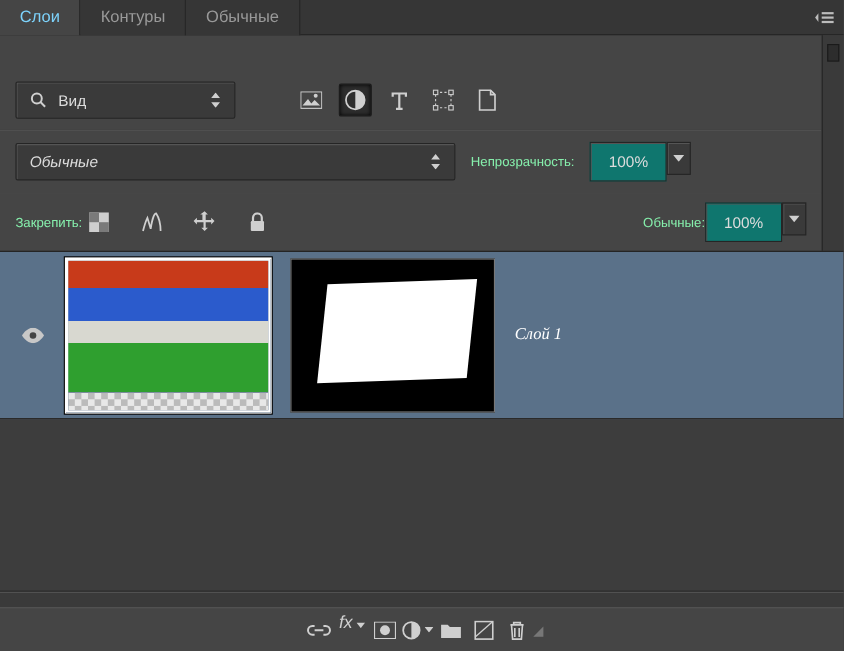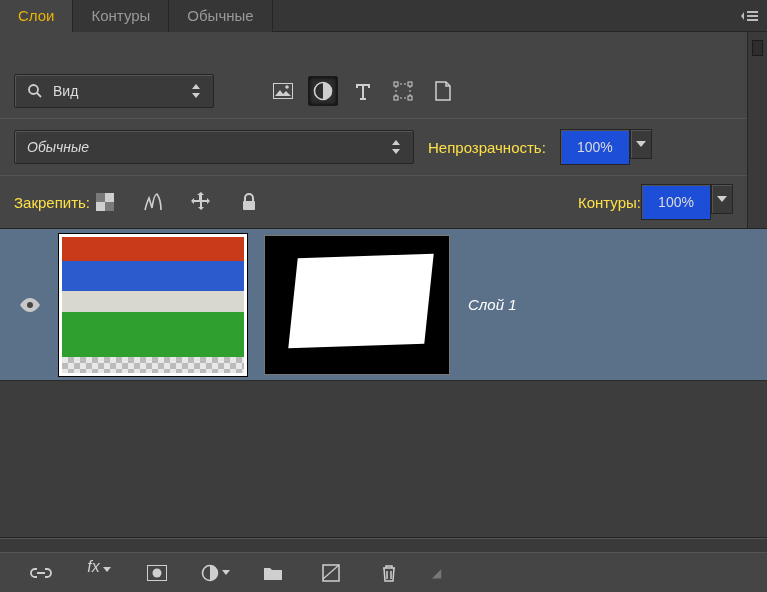--- a/index.html
+++ b/index.html
@@ -3,66 +3,66 @@
 <meta charset="utf-8">
 <style>
 * { margin: 0; padding: 0; box-sizing: border-box; font-family: Tahoma, Arial, sans-serif; }
 body { background: #454545; width: 767px; height: 592px; overflow: hidden; color: #d8d8d8; font-size: 14px; }
 
 .panel { background: #454545; display: flex; flex-direction: column; height: 100%; }
 
 
 .tabs { display: flex; align-items: center; height: 32px; background: #363636; border-bottom: 1px solid #252525; }
 .tab { padding: 0 18px; height: 32px; line-height: 32px; color: #999; background: #363636; border-right: 1px solid #252525; cursor: pointer; font-size: 15px; }
-.tab.active { background: #454545; color: #eab308; }
+.tab.active { background: #454545; color: #7dd3fc; }
 .tabs-spacer { flex: 1; }
 .panel-menu { width: 36px; height: 32px; display:flex; align-items:center; justify-content:center; cursor:pointer; }
 
 
 .row { display: flex; align-items: center; padding: 10px 14px; gap: 14px; }
 .divider { height: 1px; background: #2a2a2a; border-bottom: 1px solid #545454; }
 
 
 .combo { background: #3a3a3a; border: 1px solid #252525; border-radius: 2px; height: 34px; display: flex; align-items: center; padding: 0 12px; gap: 10px; color: #dcdcdc; cursor: pointer; box-shadow: inset 1px 1px 0 #555; }
 .combo .arrows { margin-left: auto; }
 .combo.kind { width: 200px; }
 .combo.blend { flex: 1; max-width: 400px; font-style: italic; }
 
 .iconbtn { width: 30px; height: 30px; display: flex; align-items: center; justify-content: center; color: #cfcfcf; cursor: pointer; border-radius: 2px; }
 .iconbtn.active { background: #2d2d2d; border: 1px solid #1a1a1a; box-shadow: inset 0 0 4px #000; }
 .filter-strip { display: flex; gap: 10px; margin-left: 40px; }
 
-.label { font-size: 15px; color: #fde047; }
-.valuebox { background: #1d4ed8; border: 1px solid #252525; height: 30px; display:flex; align-items:center; justify-content:center; padding: 17px 10px; min-width: 70px; font-size: 14px; color:#dcdcdc; box-shadow: inset 1px 1px 0 #555;}
+.label { font-size: 12px; color: #86efac; }
+.valuebox { background: #0f766e; border: 1px solid #252525; height: 30px; display:flex; align-items:center; justify-content:center; padding: 17px 10px; min-width: 70px; font-size: 14px; color:#dcdcdc; box-shadow: inset 1px 1px 0 #555;}
 .dropbtn { background: #3a3a3a; border: 1px solid #252525; width: 22px; height: 30px; display:flex; align-items:center; justify-content:center; cursor:pointer; box-shadow: inset 1px 1px 0 #555;}
 .lockrow { display:flex; align-items:center; gap: 0; padding: 8px 14px; }
 .lock-icons { display:flex; gap: 18px; align-items:center; }
 
 .layers { flex: 1; overflow: auto; background: #3d3d3d; border-top:1px solid #222; border-bottom:1px solid #222;}
 .layer { display:flex; align-items:center; height: 152px; border-bottom: 1px solid #2a2a2a; }
 .layer.selected { background: #5a7189; }
 .vis-col { width: 60px; display:flex; align-items:center; justify-content:center; }
 .eye { width:20px; height:14px; }
 .thumb { width: 186px; height: 140px; background:#fff; border: 2px solid #fff; box-shadow: 0 0 0 1px #888; margin-right: 18px; position: relative; overflow:hidden; }
 .thumb.sel { box-shadow: 0 0 0 1px #fff, 0 0 0 2px #000; }
 .mask { width: 186px; height: 140px; background:#000; border: 1px solid #777; margin-right: 18px; position:relative; }
 .mask::after { content:""; position:absolute; left:28px; top:20px; right:20px; bottom:28px; background:#fff; transform: skew(-6deg, -2deg); }
-.layer-name { color: #e6e6e6; font-size: 15px; font-style: italic; }
+.layer-name { color: #e6e6e6; font-size: 15px; font-style: italic; font-family: Liberation Serif, serif; }
 .layer.selected .layer-name { color: #fff; }
 .layer-spacer { flex:1; }
 .lockicon { width: 30px; display:flex; justify-content:center; color:#c8c8c8; margin-right: 30px;}
 
 
 .sports { background: linear-gradient(to bottom, #c83a1a 0%, #c83a1a 18%, #2b5bcc 18%, #2b5bcc 40%, #d8d8d0 40%, #d8d8d0 55%, #2f9f2f 55%, #2f9f2f 88%, transparent 88%); }
 .sports::after { content:""; position:absolute; left:0; right:0; bottom:0; height:16px; background: repeating-conic-gradient(#bbb 0% 25%, #e8e8e8 0% 50%) 0 0/12px 12px; }
 .tvthumb { background: radial-gradient(circle at 35% 35%, #555 0%, #2a2a2a 25%, #0c0c0c 60%); }
 .tvthumb::before { content:""; position:absolute; left:16px; right:16px; top:14px; bottom:30px; background: linear-gradient(135deg,#3a3a3a,#0a0a0a); border:2px solid #1a1a1a; }
 .tvthumb::after { content:""; position:absolute; left:60px; right:60px; bottom:14px; height:8px; background:#1a1a1a; border-radius: 0 0 6px 6px; }
 
-.footer { height: 40px; background: #454545; display:flex; align-items:center; justify-content:flex-start; gap: 28px; padding: 0 26px; border-top:1px solid #555;}
+.footer { height: 40px; background: #454545; display:flex; align-items:center; justify-content:center; padding: 0 26px; border-top:1px solid #555;}
 .footer .grip { font-size: 12px; color: #777; letter-spacing:-2px; }
 
 svg { display:block; }
 .sidebar { width: 20px; background:#3a3a3a; border-left:1px solid #252525; }
 .topflex { display:flex; }
 .maincol { flex:1; display:flex; flex-direction:column;margin-top:32px; }
 </style>
 </head>
 <body>
 
@@ -181,21 +181,21 @@
               </svg>
           </div>
           <div class="iconbtn">
             <svg width="16" height="18" viewBox="0 0 16 18">
                 <rect x="2" y="8" width="12" height="9" rx="1" fill="#cfcfcf"></rect>
                 <path d="M4 8V5a4 4 0 018 0v3" fill="none" stroke="#cfcfcf" stroke-width="2"></path>
               </svg>
           </div>
         </div>
         <div style="flex:1"></div>
-        <span class="label">Контуры:</span>
+        <span class="label">Обычные:</span>
         <div style="display:flex">
           <div class="valuebox">100%</div>
           <div class="dropbtn">
             <svg width="10" height="6" viewBox="0 0 10 6">
                 <path d="M0 0h10L5 6z" fill="#cfcfcf"></path>
               </svg>
           </div>
         </div>
       </div>
 

